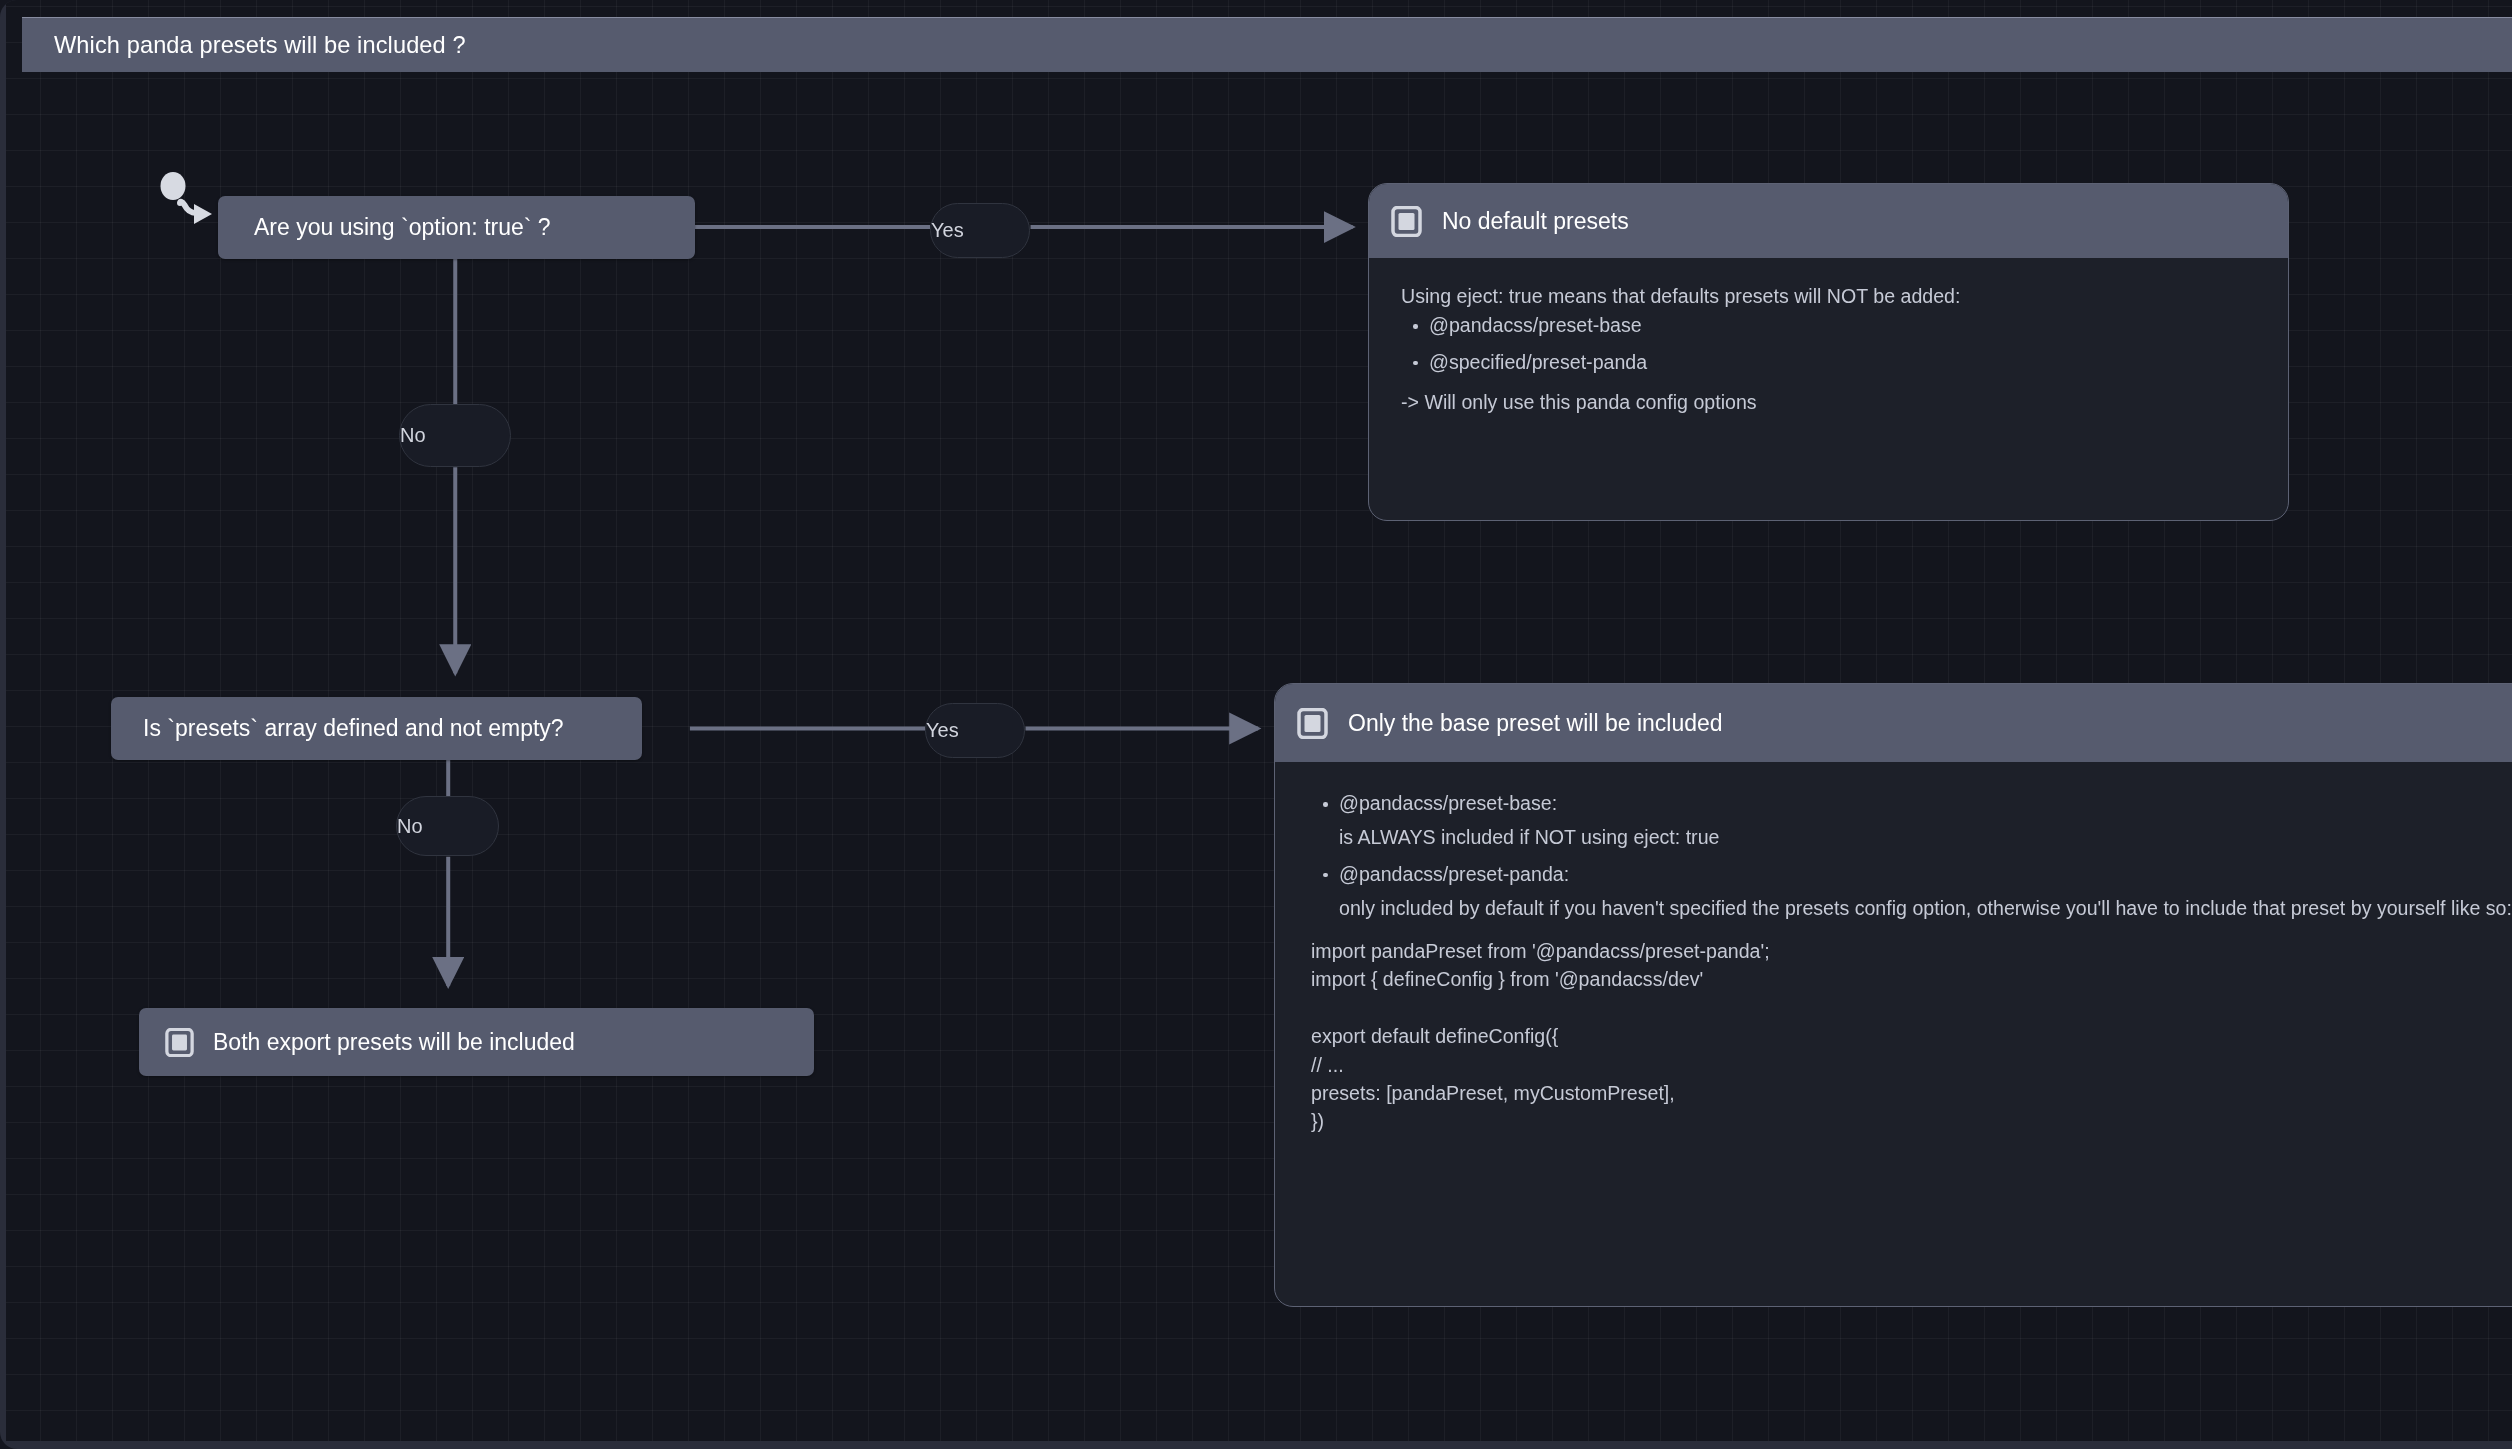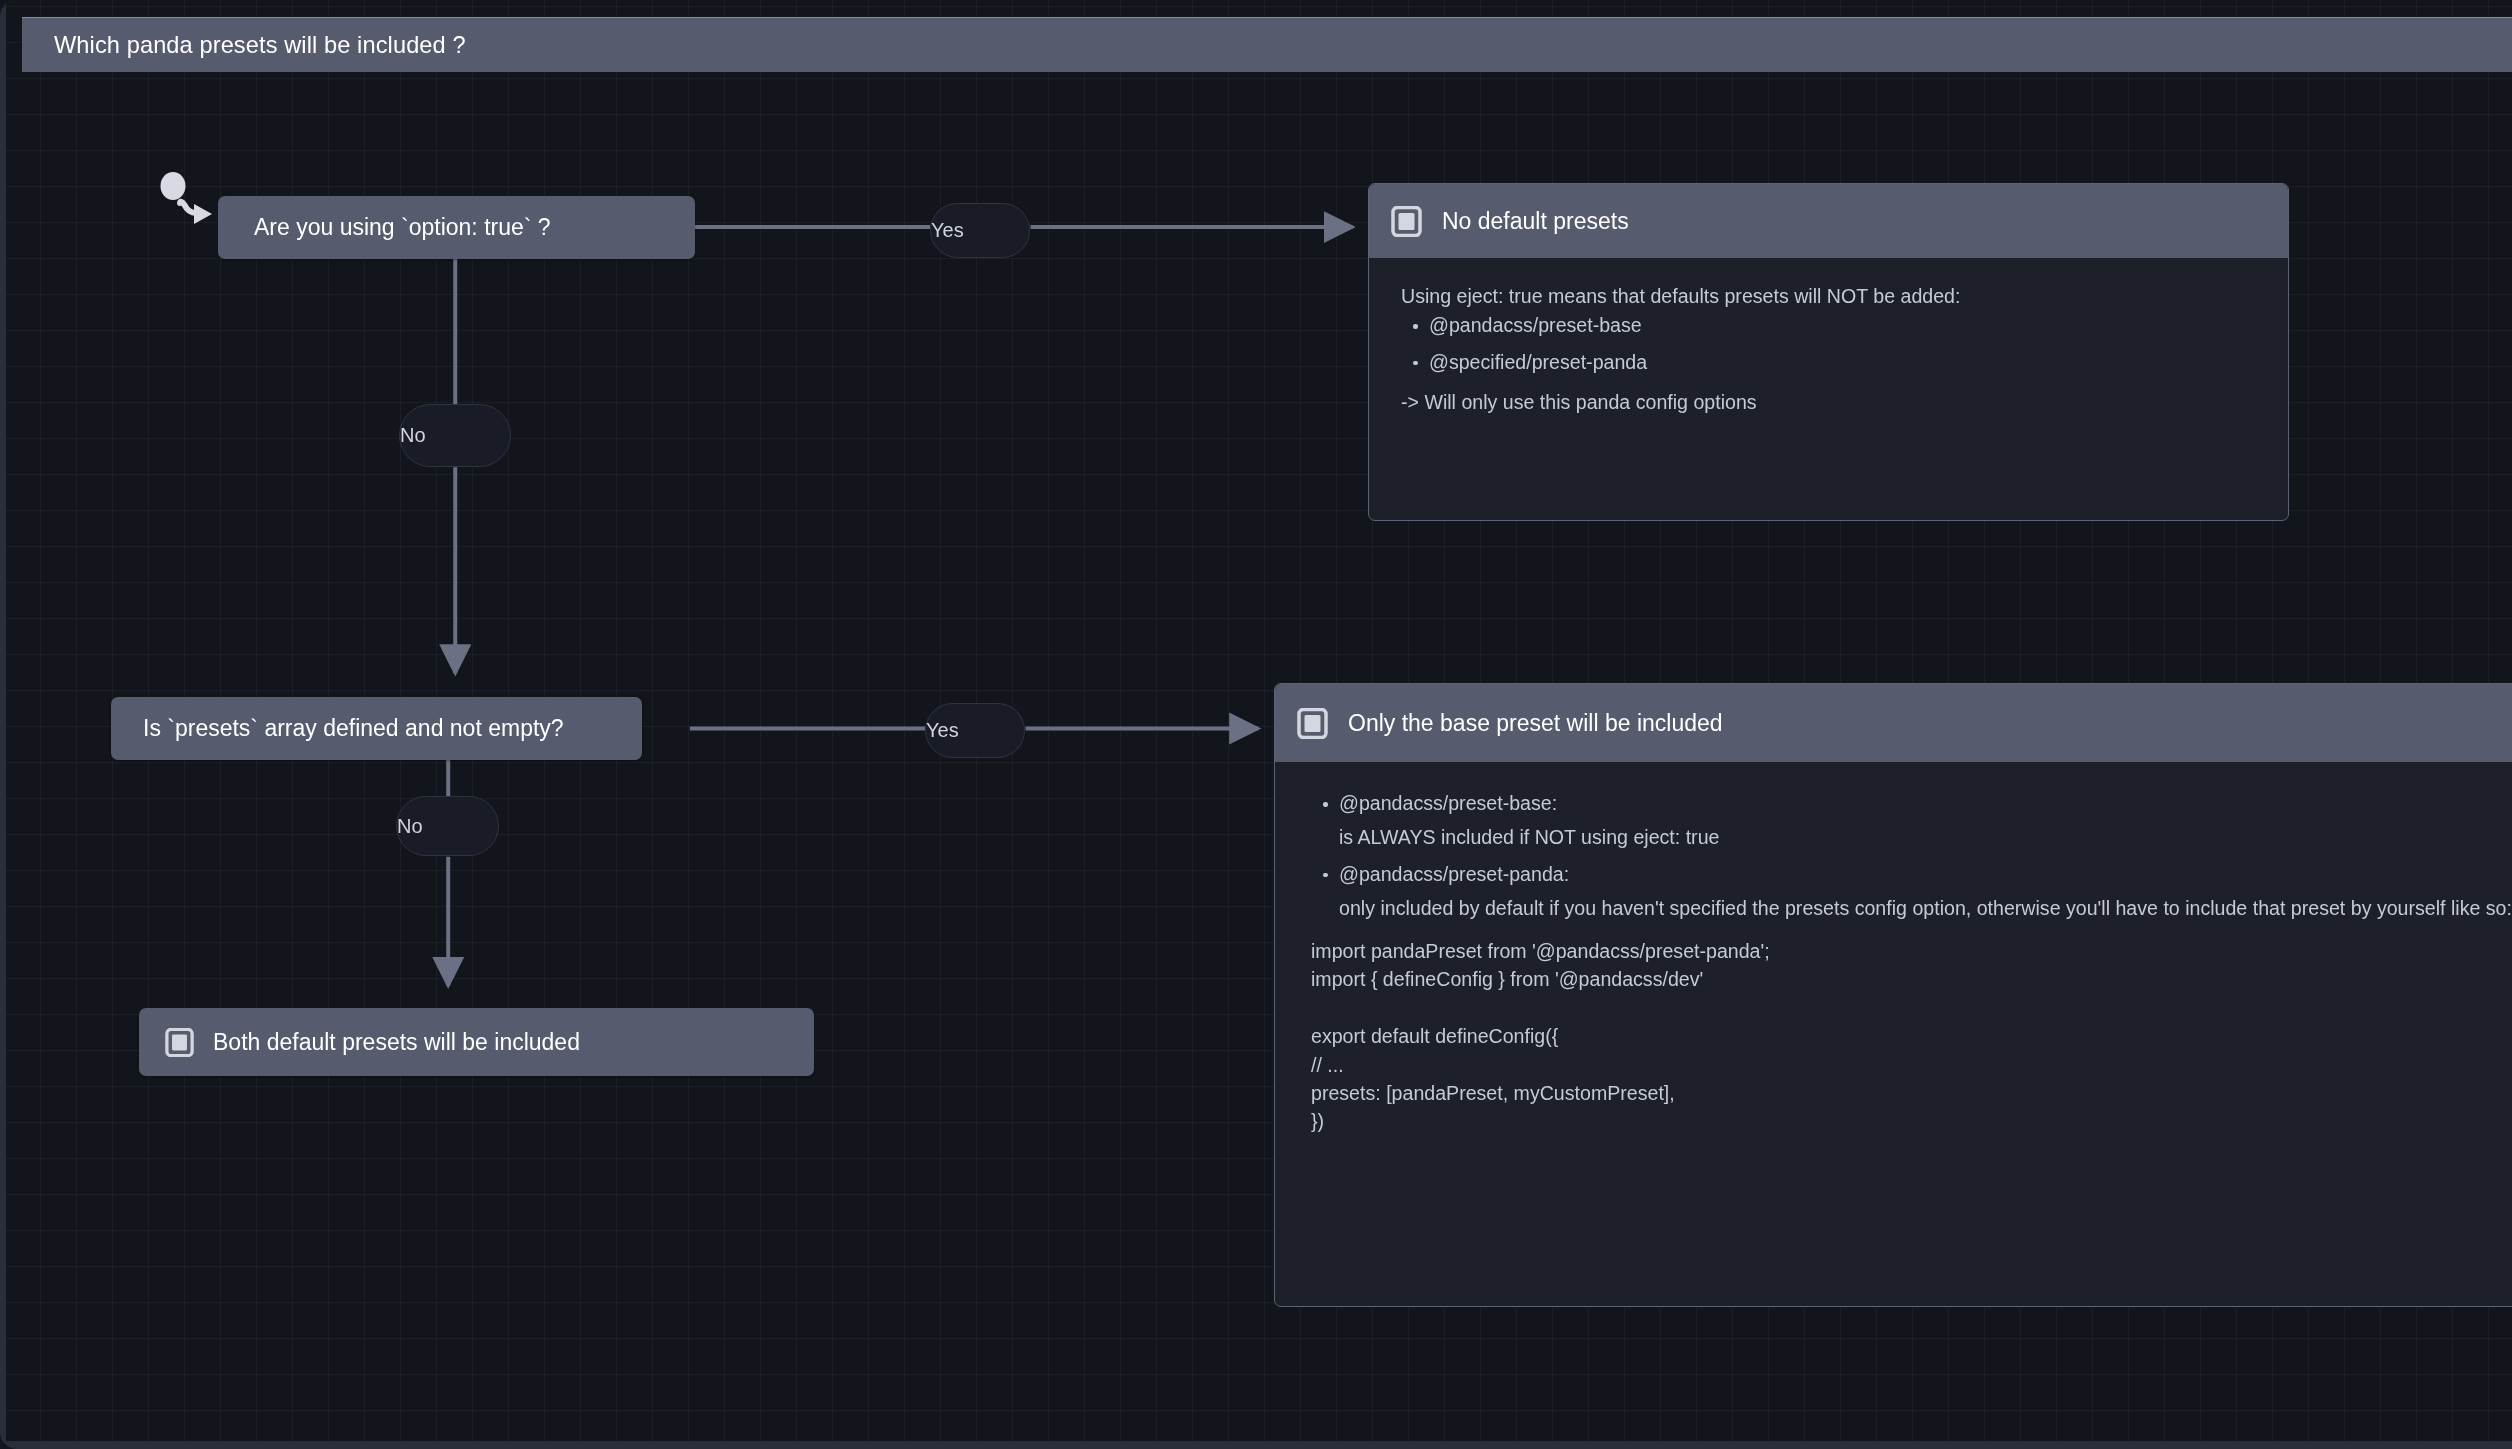--- a/index.html
+++ b/index.html
@@ -99,21 +99,21 @@
   #lbl-yes-2 { left: 919px; top: 703px; width: 100px; height: 55px; }
   #lbl-no-2  { left: 390px;  top: 796px; width: 103px; height: 60px; }
 
   
   #edges { position: absolute; left: 0; top: 0; width: 2651px; height: 1441px; z-index: 3; }
 
   
   .callout {
     position: absolute;
     z-index: 4;
-    border-radius: 7px;
+    border-radius: 19px;
     background: #1d2029;
     border: 1px solid #5d6274;
     overflow: hidden;
   }
   .callout-head {
     background: #565b6e;
     display: flex;
     align-items: center;
     gap: 20px;
     padding: 0 22px;
@@ -209,21 +209,21 @@
 
     <div class="node" id="node-presets">
       <span class="label">Is `presets` array defined  and not empty?</span>
     </div>
 
     <div class="node" id="node-both">
       <svg class="sq-icon" viewBox="0 0 62 62" xmlns="http://www.w3.org/2000/svg">
         <rect x="4" y="3" width="54" height="56" rx="9" fill="none" stroke="#d4d7e0" stroke-width="7"></rect>
         <rect x="15" y="14" width="32" height="34" rx="3" fill="#d4d7e0"></rect>
       </svg>
-      <span class="label">Both default presets will be included</span>
+      <span class="label">Both export presets will be included</span>
     </div>
 
     <div class="edge-label" id="lbl-yes-1">
       <span>Yes</span>
     </div>
     <div class="edge-label" id="lbl-no-1">
       <span>No</span>
     </div>
     <div class="edge-label" id="lbl-yes-2">
       <span>Yes</span>

